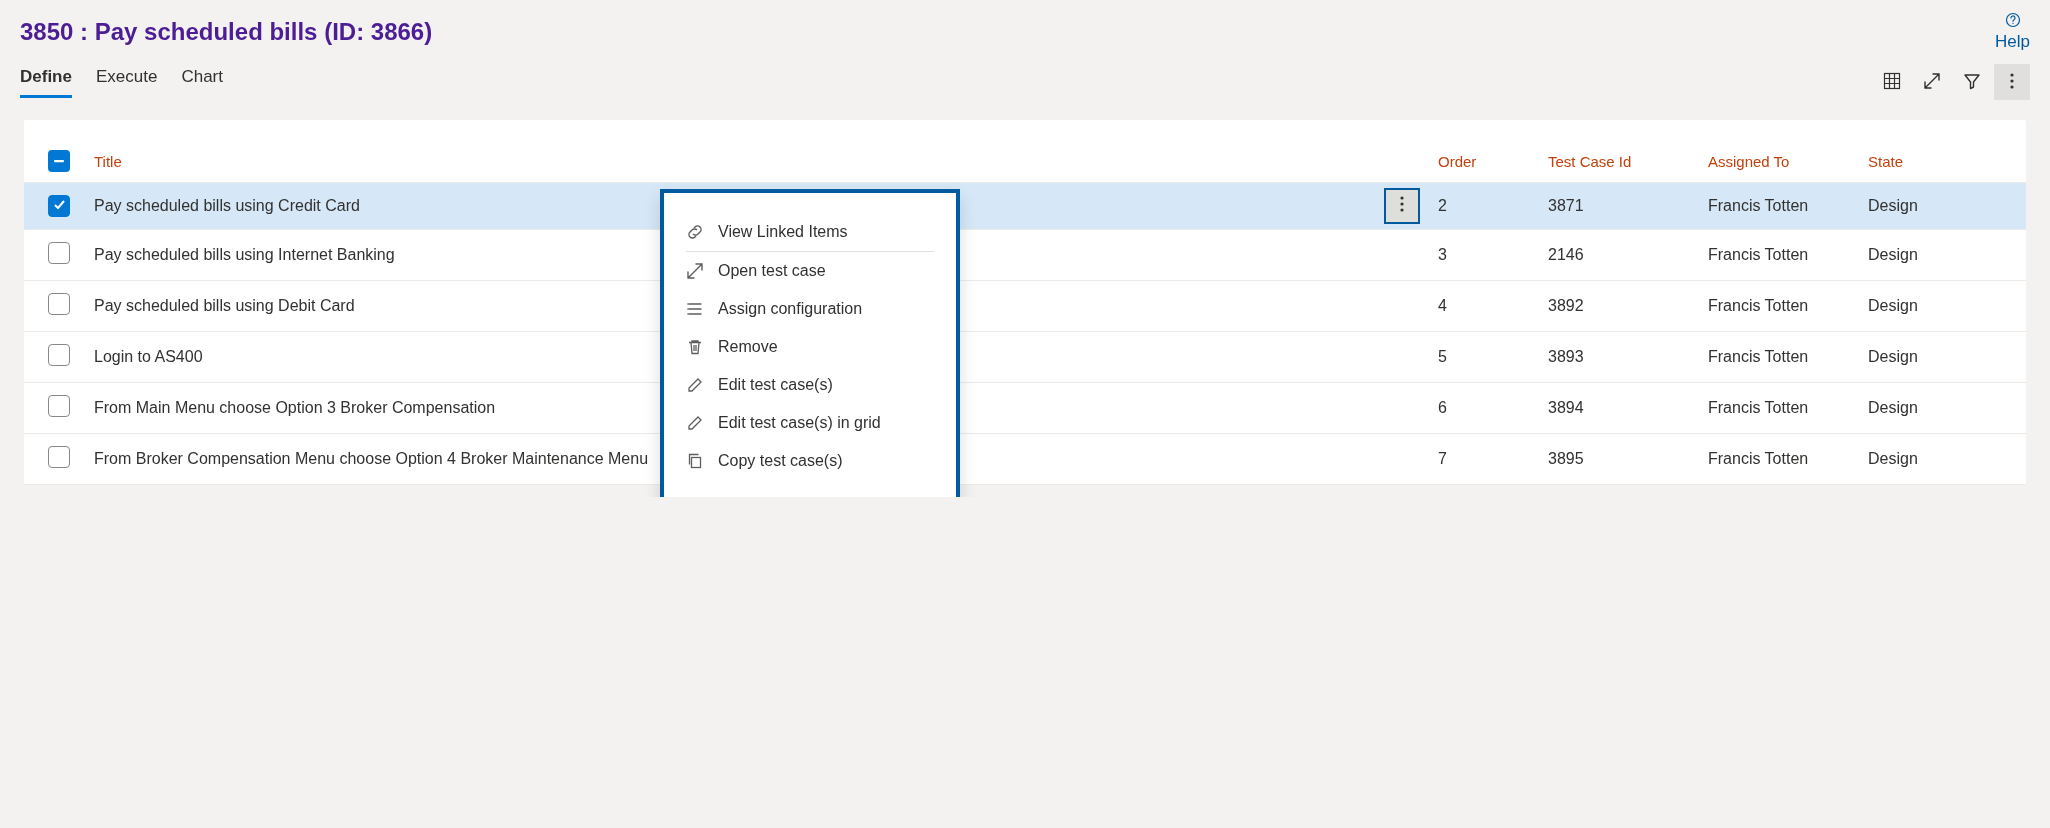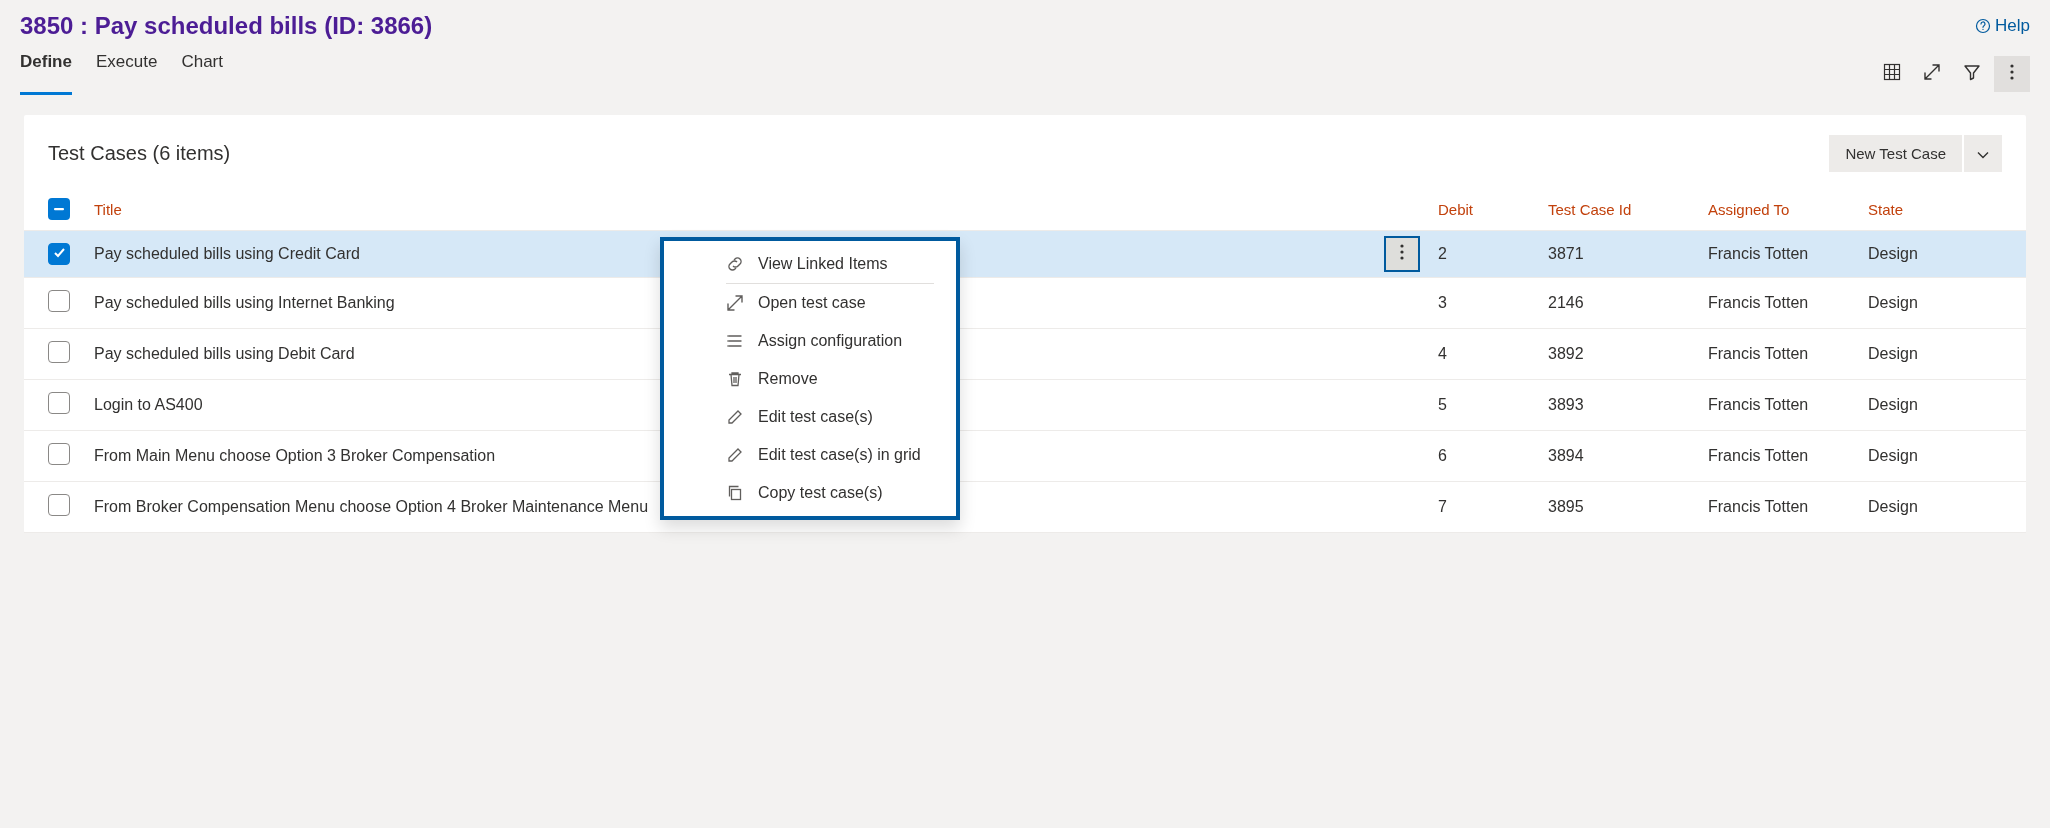--- a/index.html
+++ b/index.html
@@ -1,24 +1,24 @@
 <!DOCTYPE html>
 <html><head>
   <meta charset="utf-8">
   <style>
     * { box-sizing: border-box; margin: 0; padding: 0; font-family: "Segoe UI", -apple-system, BlinkMacSystemFont, sans-serif; }
     body { background: #f3f2f1; color: #323130; font-size: 15px; }
     .container { padding: 12px 20px; }
     .header-row { display: flex; justify-content: space-between; align-items: center; margin-bottom: 12px; }
     .page-title { font-size: 24px; font-weight: 600; color: #4c1d95; }
-    .help-link { display: flex; align-items: center; gap: 4px; color: #005a9e; font-size: 17px; cursor: pointer; }
+    .help-link { display: flex; align-items: center; gap: 4px; color: #005a9e; font-size: 17px; cursor: pointer; flex-direction: column; }
     .help-link .icon { width: 16px; height: 16px; }
     .tabs-row { display: flex; justify-content: space-between; align-items: center; margin-bottom: 20px; }
     .tabs { display: flex; gap: 24px; }
-    .tab { font-size: 17px; color: #323130; padding-bottom: 20px; cursor: pointer; border-bottom: 3px solid transparent; }
+    .tab { font-size: 17px; color: #323130; padding-bottom: 8px; cursor: pointer; border-bottom: 3px solid transparent; }
     .tab.active { font-weight: 600; border-bottom-color: #0078d4; }
     .toolbar-icons { display: flex; gap: 4px; align-items: center; }
     .toolbar-btn { width: 36px; height: 36px; display: flex; align-items: center; justify-content: center; cursor: pointer; }
     .toolbar-btn.more { background: #e1dfdd; }
     .panel { background: #fff; border-radius: 2px; padding: 20px 0 0 0; margin: 0 4px; }
     .panel-head { display: flex; justify-content: space-between; align-items: center; padding: 0 24px 16px 24px; }
     .panel-title { font-size: 20px; color: #323130; }
     .new-btn-group { display: flex; }
     .new-btn { background: #edebe9; padding: 10px 16px; font-size: 15px; cursor: pointer; }
     .new-btn-chevron { background: #edebe9; width: 38px; display: flex; align-items: center; justify-content: center; cursor: pointer; margin-left: 2px; }
@@ -34,21 +34,21 @@
     .table tbody td { padding: 12px 12px; font-size: 16px; vertical-align: middle; }
     .table tbody td.check-cell { padding-left: 24px; width: 50px; }
     .table tbody td.title-cell { position: relative; padding-right: 56px; }
     .check-header { width: 22px; height: 22px; border-radius: 4px; background: #0078d4; display: flex; align-items: center; justify-content: center; }
     .check-header svg { width: 12px; height: 12px; }
     .check { width: 22px; height: 22px; border-radius: 4px; border: 1.5px solid #8a8886; background: #fff; display: inline-flex; align-items: center; justify-content: center; }
     .check.checked { background: #0078d4; border-color: #0078d4; }
     .check.checked svg { width: 13px; height: 13px; }
     .row-more-btn { position: absolute; right: 6px; top: 50%; transform: translateY(-50%); width: 36px; height: 36px; background: #dededb; border: 2px solid #005a9e; display: flex; align-items: center; justify-content: center; cursor: pointer; }
     .context-menu { position: absolute; z-index: 50; background: #fff; border: 4px solid #005a9e; width: 300px; box-shadow: 0 8px 16px rgba(0,0,0,0.14); }
-    .context-menu ul { list-style: none; padding: 4px 0; margin-left: 40px; }
+    .context-menu ul { list-style: none; padding: 20px 0; }
     .context-menu li { display: flex; align-items: center; gap: 14px; padding: 10px 22px; font-size: 16px; cursor: pointer; }
     .context-menu .sep { height: 1px; background: #e1dfdd; margin: 0 22px; }
     .context-menu .mi-icon { width: 18px; height: 18px; flex: none; color: #605e5c; }
     .title-wrap { max-width: 100%; white-space: nowrap; overflow: hidden; text-overflow: ellipsis; display: block; }
   </style>
 </head>
 <body>
 
 <div class="container">
   <div class="header-row">
@@ -100,49 +100,36 @@
               <circle cx="2" cy="2" r="1.6"></circle>
               <circle cx="2" cy="8" r="1.6"></circle>
               <circle cx="2" cy="14" r="1.6"></circle>
             </svg>
         </span>
       </div>
     </div>
   </div>
 
   <div class="panel">
-    <div class="panel-head">
-      <div class="panel-title">Test Cases (6 items)</div>
-      <div class="new-btn-group">
-        <div class="new-btn">New Test Case</div>
-        <div class="new-btn-chevron">
-          <span>
-            <svg width="12" height="8" viewBox="0 0 12 8" fill="none" stroke="#323130" stroke-width="1.4">
-                <path d="M1 1.5 L6 6.5 L11 1.5"></path>
-              </svg>
-          </span>
-        </div>
-      </div>
-    </div>
 
     <div style="position:relative;">
       <table class="table">
         <thead>
           <tr>
             <th class="check-col">
               <div class="check-header">
                 <span>
                   <svg viewBox="0 0 12 12">
                       <rect x="1" y="5" width="10" height="2.2" rx="1" fill="#fff"></rect>
                     </svg>
                 </span>
               </div>
             </th>
             <th>Title</th>
-            <th class="order-col">Debit</th>
+            <th class="order-col">Order</th>
             <th class="tcid-col">Test Case Id</th>
             <th class="assigned-col">Assigned To</th>
             <th class="state-col">State</th>
           </tr>
         </thead>
         <tbody id="rows-body">
             <tr class="selected">
               <td class="check-cell"><div class="check checked">
                   <span><svg viewBox="0 0 13 13" fill="none" stroke="#fff" stroke-width="2">
                       <path d="M2 7 L5 10 L11 3"></path>

